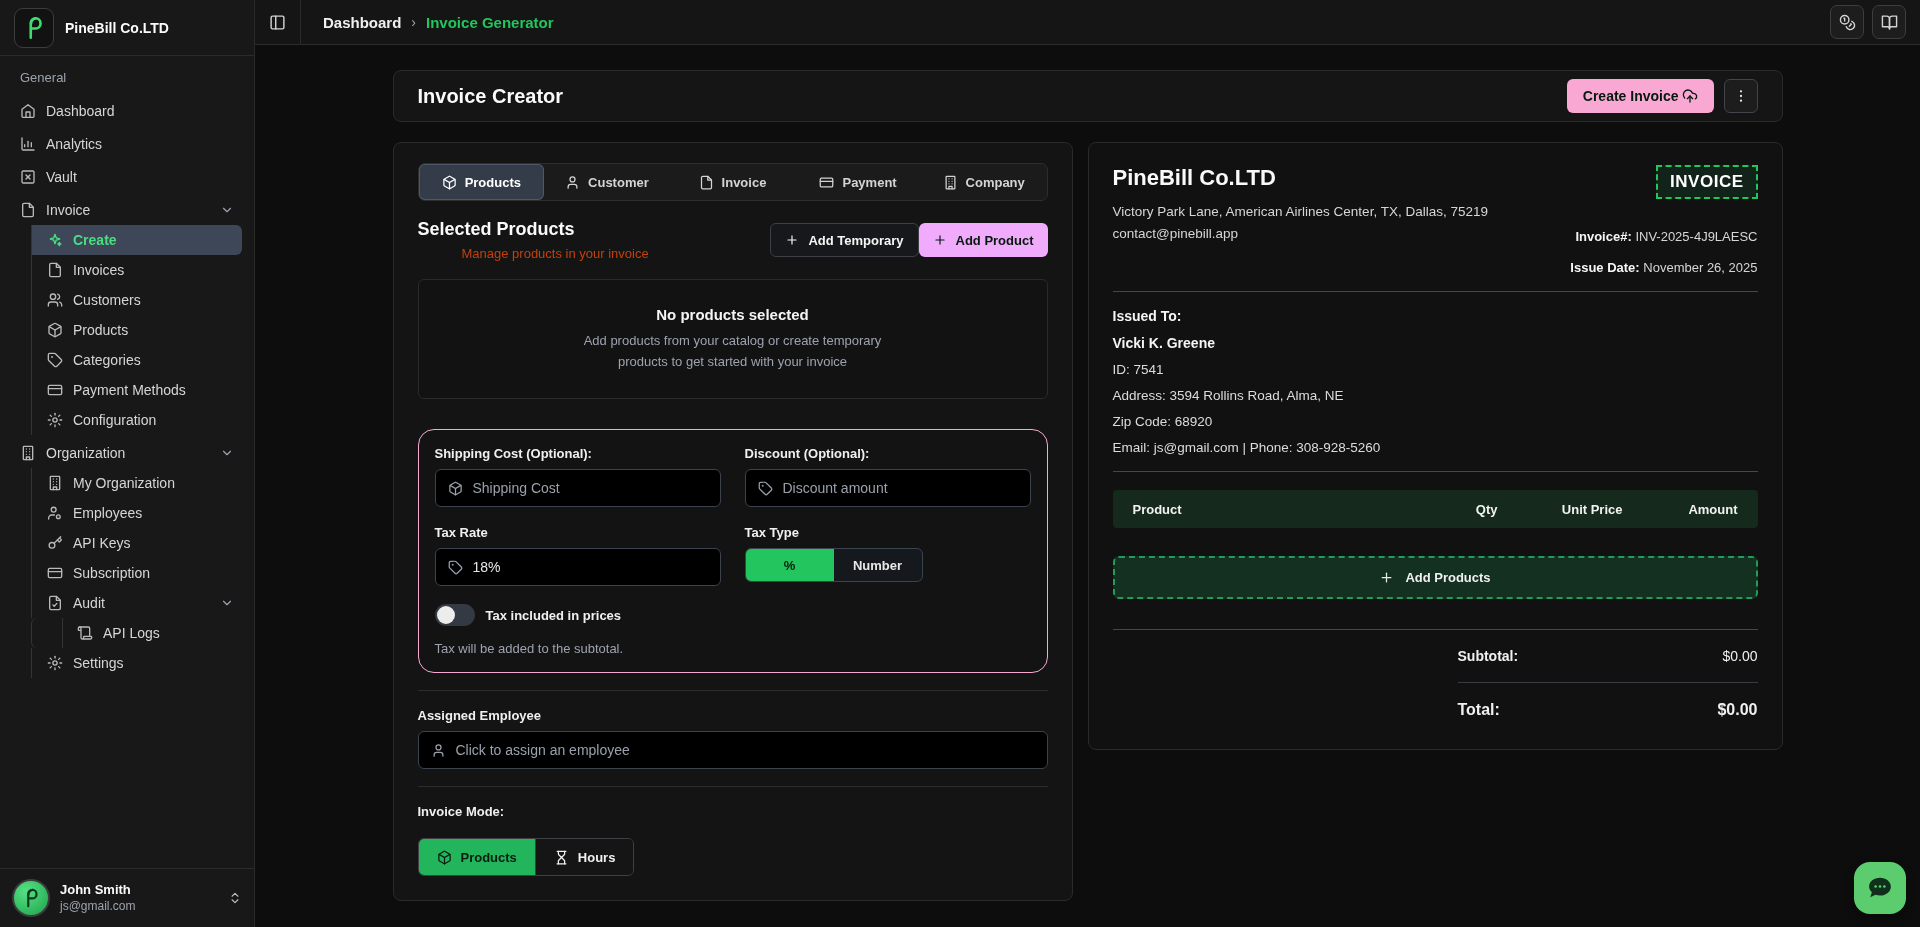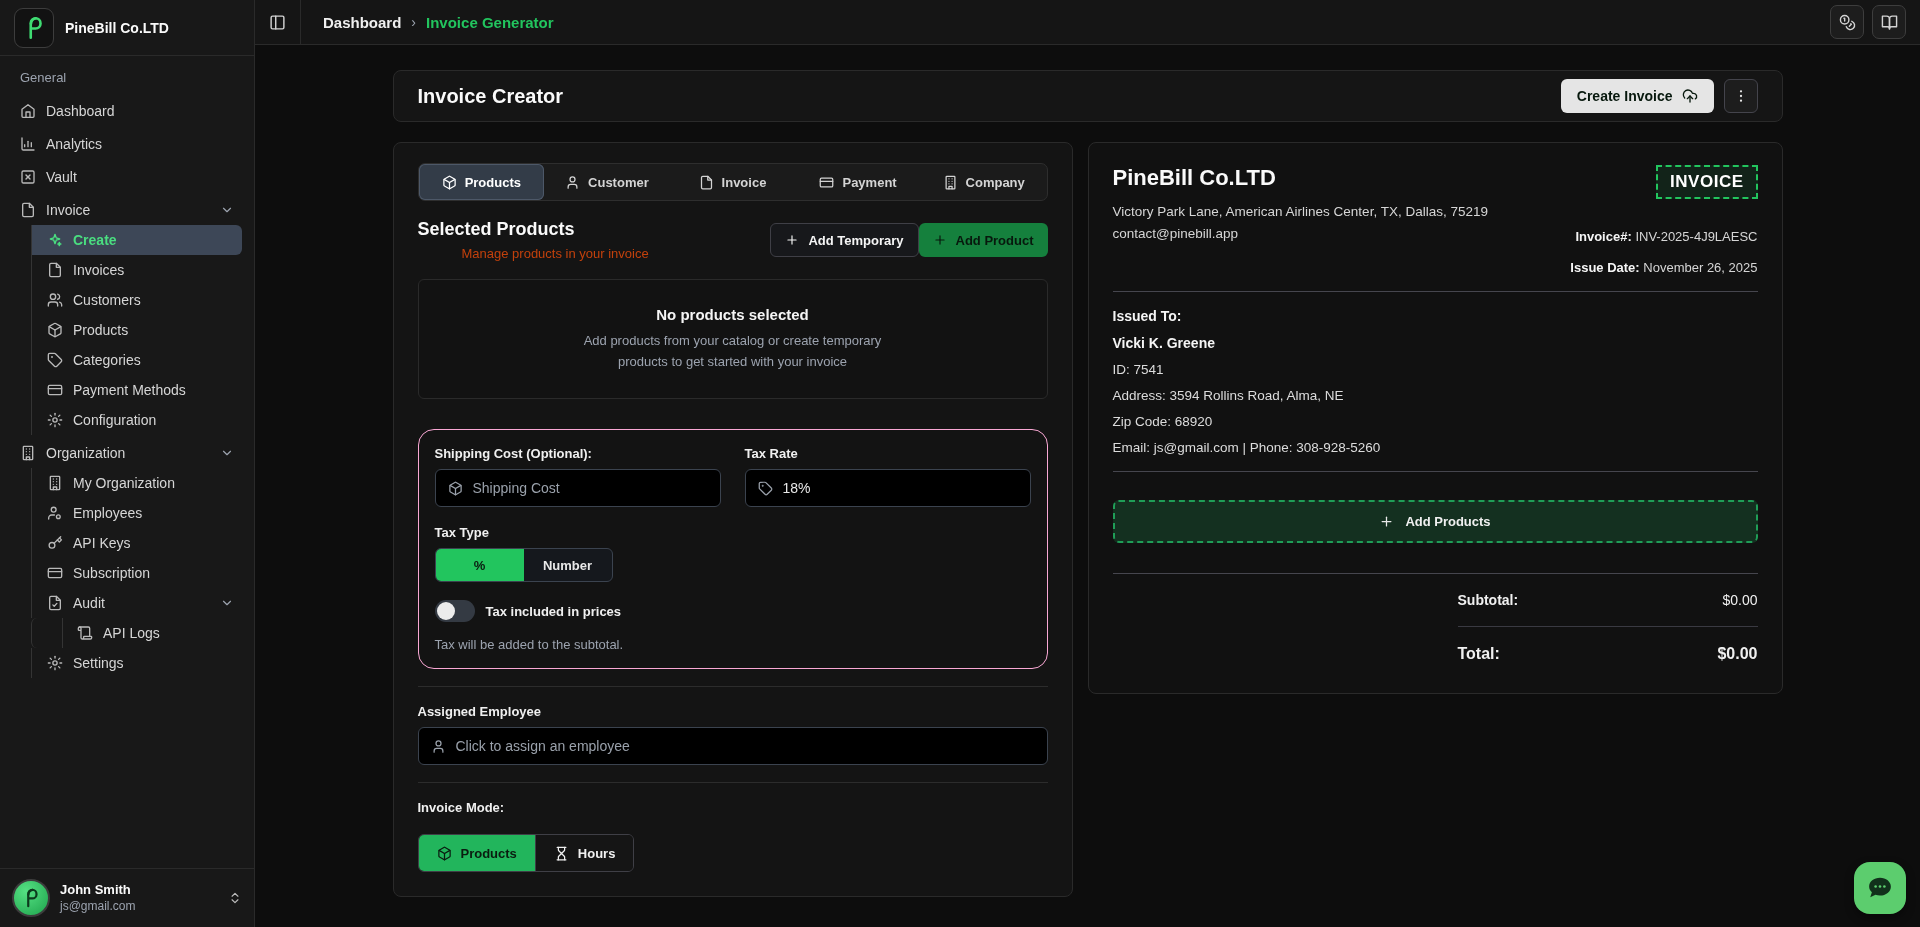--- a/index.html
+++ b/index.html
@@ -45,42 +45,42 @@
   .topbar-actions { margin-left:auto; display:flex; gap:8px; padding-right:14px; }
   .icon-btn { width:34px; height:34px; border:1px solid #3d3d3d; border-radius:7px; background:#1d1d1d; color:#d4d4d4; display:flex; align-items:center; justify-content:center; cursor:pointer; }
   .icon-btn .i { width:17px; height:17px; }
 
   
   .main { position:absolute; left:255px; top:45px; right:0; bottom:0; overflow:hidden; }
   .container { width:1390px; margin:25px auto 0; }
   .page-header { display:flex; align-items:center; justify-content:space-between; background:#151515; border:1px solid #2a2a2a; border-radius:8px; padding:0 24px; height:52px; margin-bottom:20px; }
   .page-title { font-size:20px; font-weight:bold; color:#fafafa; }
   .header-actions { display:flex; gap:10px; align-items:center; }
-  .btn-green { display:inline-flex; align-items:center; gap:9px; background:#e5e5e5; color:#07180d; font-weight:bold; font-size:14px; border:none; border-radius:6px; padding:0 16px; height:34px; cursor:pointer; font-family:inherit; }
+  .btn-green { display:inline-flex; align-items:center; gap:3px; background:#f9a8d4; color:#07180d; font-weight:bold; font-size:14px; border:none; border-radius:6px; padding:0 16px; height:34px; cursor:pointer; font-family:inherit; }
   .btn-green .i { width:16px; height:16px; color:#07180d; }
   .kebab-btn { width:34px; height:34px; border:1px solid #44444c; border-radius:6px; background:#1d1d1d; color:#e5e5e5; display:flex; align-items:center; justify-content:center; cursor:pointer; }
   .kebab-btn .i { width:16px; height:16px; }
 
   .cards { display:flex; gap:15px; align-items:flex-start; }
   .card-left  { width:680px; background:#141414; border:1px solid #2a2a2a; border-radius:8px; padding:20px 24px 24px; }
   .card-right { flex:1; background:#111111; border:1px solid #2a2a2a; border-radius:8px; padding:22px 24px 26px; }
 
   
   .tab-bar { display:flex; background:#1b1b1b; border:1px solid #2e2e2e; border-radius:7px; height:38px; margin-bottom:18px; padding:0; }
   .tab { flex:1; display:flex; align-items:center; justify-content:center; gap:8px; font-size:13px; font-weight:600; color:#d4d4d4; border-radius:6px; cursor:pointer; }
   .tab .i { width:15px; height:15px; }
   .tab.active { background:#333c48; box-shadow:inset 0 0 0 1px #4d5868; color:#ffffff; }
 
   .section-head { display:flex; justify-content:space-between; align-items:center; margin-bottom:18px; }
   .sec-title { font-size:18px; font-weight:bold; color:#fafafa; }
   .sec-sub { font-size:13px; color:#c2410c; margin-top:6px;margin-left:44px; }
   .head-btns { display:flex; }
   .btn-dark { display:inline-flex; align-items:center; gap:9px; height:34px; border:1px solid #3f3f46; background:#17181b; color:#f5f5f5; border-radius:6px; font-size:13px; font-weight:600; padding:0 14px; cursor:pointer; font-family:inherit; }
   .btn-dark .i { width:14px; height:14px; }
-  .btn-green-sm { display:inline-flex; align-items:center; gap:9px; height:34px; border:none; background:#15803d; color:#07180d; border-radius:6px; font-size:13px; font-weight:bold; padding:0 14px; cursor:pointer; font-family:inherit; }
+  .btn-green-sm { display:inline-flex; align-items:center; gap:9px; height:34px; border:none; background:#f0abfc; color:#07180d; border-radius:6px; font-size:13px; font-weight:bold; padding:0 14px; cursor:pointer; font-family:inherit; }
   .btn-green-sm .i { width:14px; height:14px; color:#07180d; }
 
   .empty-box { border:1px solid #2a2a2a; background:#121212; border-radius:6px; height:120px; display:flex; flex-direction:column; align-items:center; justify-content:center; text-align:center; margin-bottom:30px; }
   .empty-title { font-size:15px; font-weight:bold; color:#f5f5f5; margin-bottom:8px; }
   .empty-line { font-size:13px; color:#9ca3af; line-height:1.55; }
 
   .form-card { border:1px solid #f9a8d4; border-radius:16px; padding:16px; background:#131313; }
   .form-grid { display:grid; grid-template-columns:1fr 1fr; column-gap:24px; row-gap:18px; }
   .field-label { display:block; font-size:13px; font-weight:bold; color:#f0f0f0; margin-bottom:8px; }
   .input { display:flex; align-items:center; gap:10px; height:38px; background:#000000; border:1px solid #3b434f; border-radius:6px; padding:0 12px; }
@@ -565,20 +565,32 @@
                       <svg viewBox="0 0 24 24" fill="none" stroke="currentColor" stroke-width="2" stroke-linecap="round" stroke-linejoin="round">
                         <path d="M21 8a2 2 0 0 0-1-1.73l-7-4a2 2 0 0 0-2 0l-7 4A2 2 0 0 0 3 8v8a2 2 0 0 0 1 1.73l7 4a2 2 0 0 0 2 0l7-4A2 2 0 0 0 21 16Z"></path>
                         <path d="m3.3 7 8.7 5 8.7-5"></path>
                         <path d="M12 22V12"></path>
                       </svg>
                     </span>
                   <input placeholder="Shipping Cost" style="">
                 </div>
               </div>
               <div class="field">
+                <label class="field-label">Discount (Optional):</label>
+                <div class="input">
+                  <span class="i">
+                      <svg viewBox="0 0 24 24" fill="none" stroke="currentColor" stroke-width="2" stroke-linecap="round" stroke-linejoin="round">
+                        <path d="M12.6 2.6A2 2 0 0 0 11.2 2H4a2 2 0 0 0-2 2v7.2a2 2 0 0 0 .6 1.4l8.7 8.7a2.4 2.4 0 0 0 3.4 0l6.6-6.6a2.4 2.4 0 0 0 0-3.4z"></path>
+                        <circle cx="7.5" cy="7.5" r=".5" fill="currentColor"></circle>
+                      </svg>
+                    </span>
+                  <input placeholder="Discount amount" style="">
+                </div>
+              </div>
+              <div class="field">
                 <label class="field-label">Tax Rate</label>
                 <div class="input">
                   <span class="i">
                       <svg viewBox="0 0 24 24" fill="none" stroke="currentColor" stroke-width="2" stroke-linecap="round" stroke-linejoin="round">
                         <path d="M12.6 2.6A2 2 0 0 0 11.2 2H4a2 2 0 0 0-2 2v7.2a2 2 0 0 0 .6 1.4l8.7 8.7a2.4 2.4 0 0 0 3.4 0l6.6-6.6a2.4 2.4 0 0 0 0-3.4z"></path>
                         <circle cx="7.5" cy="7.5" r=".5" fill="currentColor"></circle>
                       </svg>
                     </span>
                   <input value="18%" style="">
                 </div>
@@ -663,20 +675,26 @@
             <div class="row b14">Issued To:</div>
             <div class="row b14">Vicki K. Greene</div>
             <div class="row">ID: 7541</div>
             <div class="row">Address: 3594 Rollins Road, Alma, NE</div>
             <div class="row">Zip Code: 68920</div>
             <div class="row">Email: js@gmail.com | Phone: 308-928-5260</div>
           </div>
 
           <div class="inv-div" style="margin-bottom:0;"></div>
 
+          <div class="inv-table-head">
+            <span class="col-product">Product</span>
+            <span class="col-qty">Qty</span>
+            <span class="col-price">Unit Price</span>
+            <span class="col-amount">Amount</span>
+          </div>
 
           <button class="add-products">
             <span class="i">
                 <svg viewBox="0 0 24 24" fill="none" stroke="currentColor" stroke-width="2" stroke-linecap="round" stroke-linejoin="round">
                   <path d="M5 12h14"></path>
                   <path d="M12 5v14"></path>
                 </svg>
               </span>
             <span>Add Products</span>
           </button>

